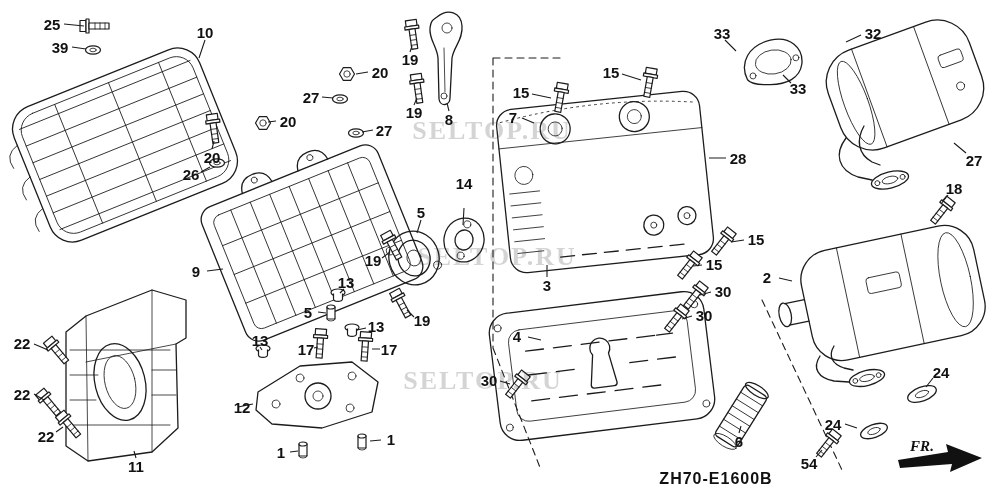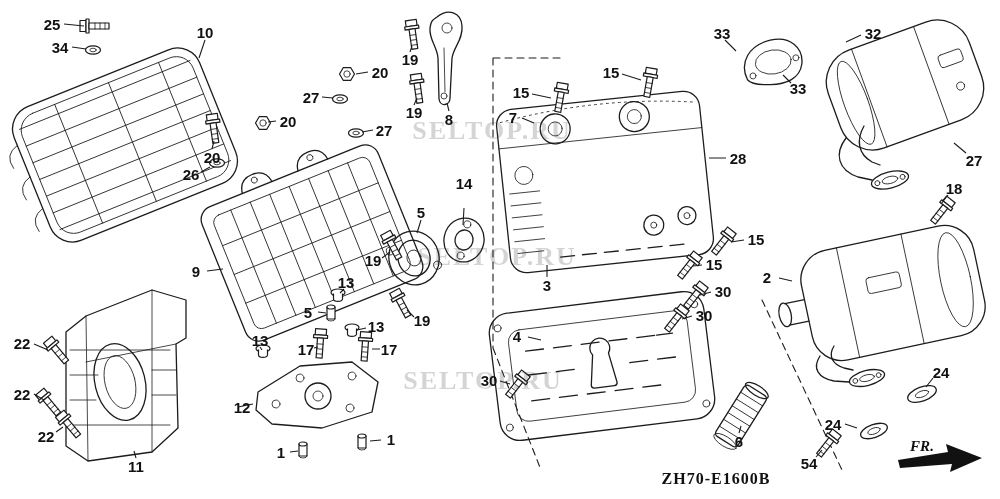--- a/index.html
+++ b/index.html
@@ -9,21 +9,21 @@
   .ln{fill:none;stroke:#1c1c1c;stroke-width:1.3;stroke-linecap:round;stroke-linejoin:round}
   .thin{stroke-width:0.8}
   .fw{fill:#ffffff;stroke:#1c1c1c;stroke-width:1.2;stroke-linejoin:round}
   .dash{stroke-dasharray:7 5;stroke-width:1.1}
   .ldr{fill:none;stroke:#1c1c1c;stroke-width:1.1}
   .co{position:absolute;transform:translate(-50%,-50%);font-weight:700;font-size:15px;
       color:#111;white-space:nowrap;z-index:3}
   .wm{position:absolute;transform:translate(-50%,-50%);font-family:"Liberation Serif",serif;
       font-weight:700;font-size:26px;letter-spacing:2px;color:rgba(60,60,60,0.22);
       white-space:nowrap;z-index:2}
-  .code{position:absolute;transform:translate(-50%,-50%);font-family:Liberation Serif, serif;
+  .code{position:absolute;transform:translate(-50%,-50%);font-family:Liberation Sans, sans-serif;
       font-weight:700;font-size:16px;letter-spacing:1px;color:#111;z-index:3}
   .fr{position:absolute;transform:translate(-50%,-50%);font-family:"Liberation Serif",serif;
       font-style:italic;font-weight:700;font-size:15px;color:#111;z-index:4}
 </style>
 </head>
 <body>
 
 <div class="stage">
 
   <svg width="1000" height="499" viewBox="0 0 1000 499">
@@ -235,21 +235,21 @@
     <path class="ldr" d="M64,24 L84,26 M72,47 L86,49 M205,40 L199,58 M368,72 L356,74 M322,97 L333,98 M276,121 L268,122 M373,130 L362,132 M410,52 L412,46 M414,105 L417,98 M449,111 L447,103 M212,149 L214,141 M201,172 L210,167 M207,271 L223,269 M421,220 L417,233 M464,208 L463,225 M382,258 L390,252 M344,289 L340,293 M318,312 L326,313 M414,317 L407,310 M260,347 L262,350 M314,348 L318,347 M366,328 L357,330 M380,349 L372,349 M238,407 L253,404 M290,452 L298,451 M381,440 L370,441 M34,344 L48,350 M34,394 L44,400 M56,432 L63,427 M136,458 L134,451 M547,277 L547,265 M522,118 L534,123 M532,94 L551,98 M622,74 L641,80 M726,158 L709,158 M744,240 L731,242 M702,265 L693,266 M528,337 L541,340 M711,292 L700,295 M692,316 L682,319 M500,381 L510,384 M725,40 L736,51 M791,83 L783,75 M861,35 L846,42 M966,153 L954,143 M948,195 L941,204 M779,278 L792,281 M739,433 L741,426 M933,378 L926,387 M845,424 L857,428 M816,457 L822,450"></path>
 
     <path fill="#111" d="M898,460 L948,452 L946,444 L982,458 L950,472 L952,464 L900,468 Z"></path>
   </svg>
 
   <span class="wm" style="left:492px;top:131px">SELTOP.RU</span>
   <span class="wm" style="left:497px;top:257px">SELTOP.RU</span>
   <span class="wm" style="left:483px;top:381px">SELTOP.RU</span>
 
   <span class="co" style="left:52px;top:24px">25</span>
-  <span class="co" style="left:60px;top:47px">34</span>
+  <span class="co" style="left:60px;top:47px">39</span>
   <span class="co" style="left:205px;top:32px">10</span>
   <span class="co" style="left:380px;top:72px">20</span>
   <span class="co" style="left:311px;top:97px">27</span>
   <span class="co" style="left:288px;top:121px">20</span>
   <span class="co" style="left:384px;top:130px">27</span>
   <span class="co" style="left:410px;top:59px">19</span>
   <span class="co" style="left:414px;top:112px">19</span>
   <span class="co" style="left:449px;top:119px">8</span>
   <span class="co" style="left:212px;top:157px">20</span>
   <span class="co" style="left:191px;top:174px">26</span>

